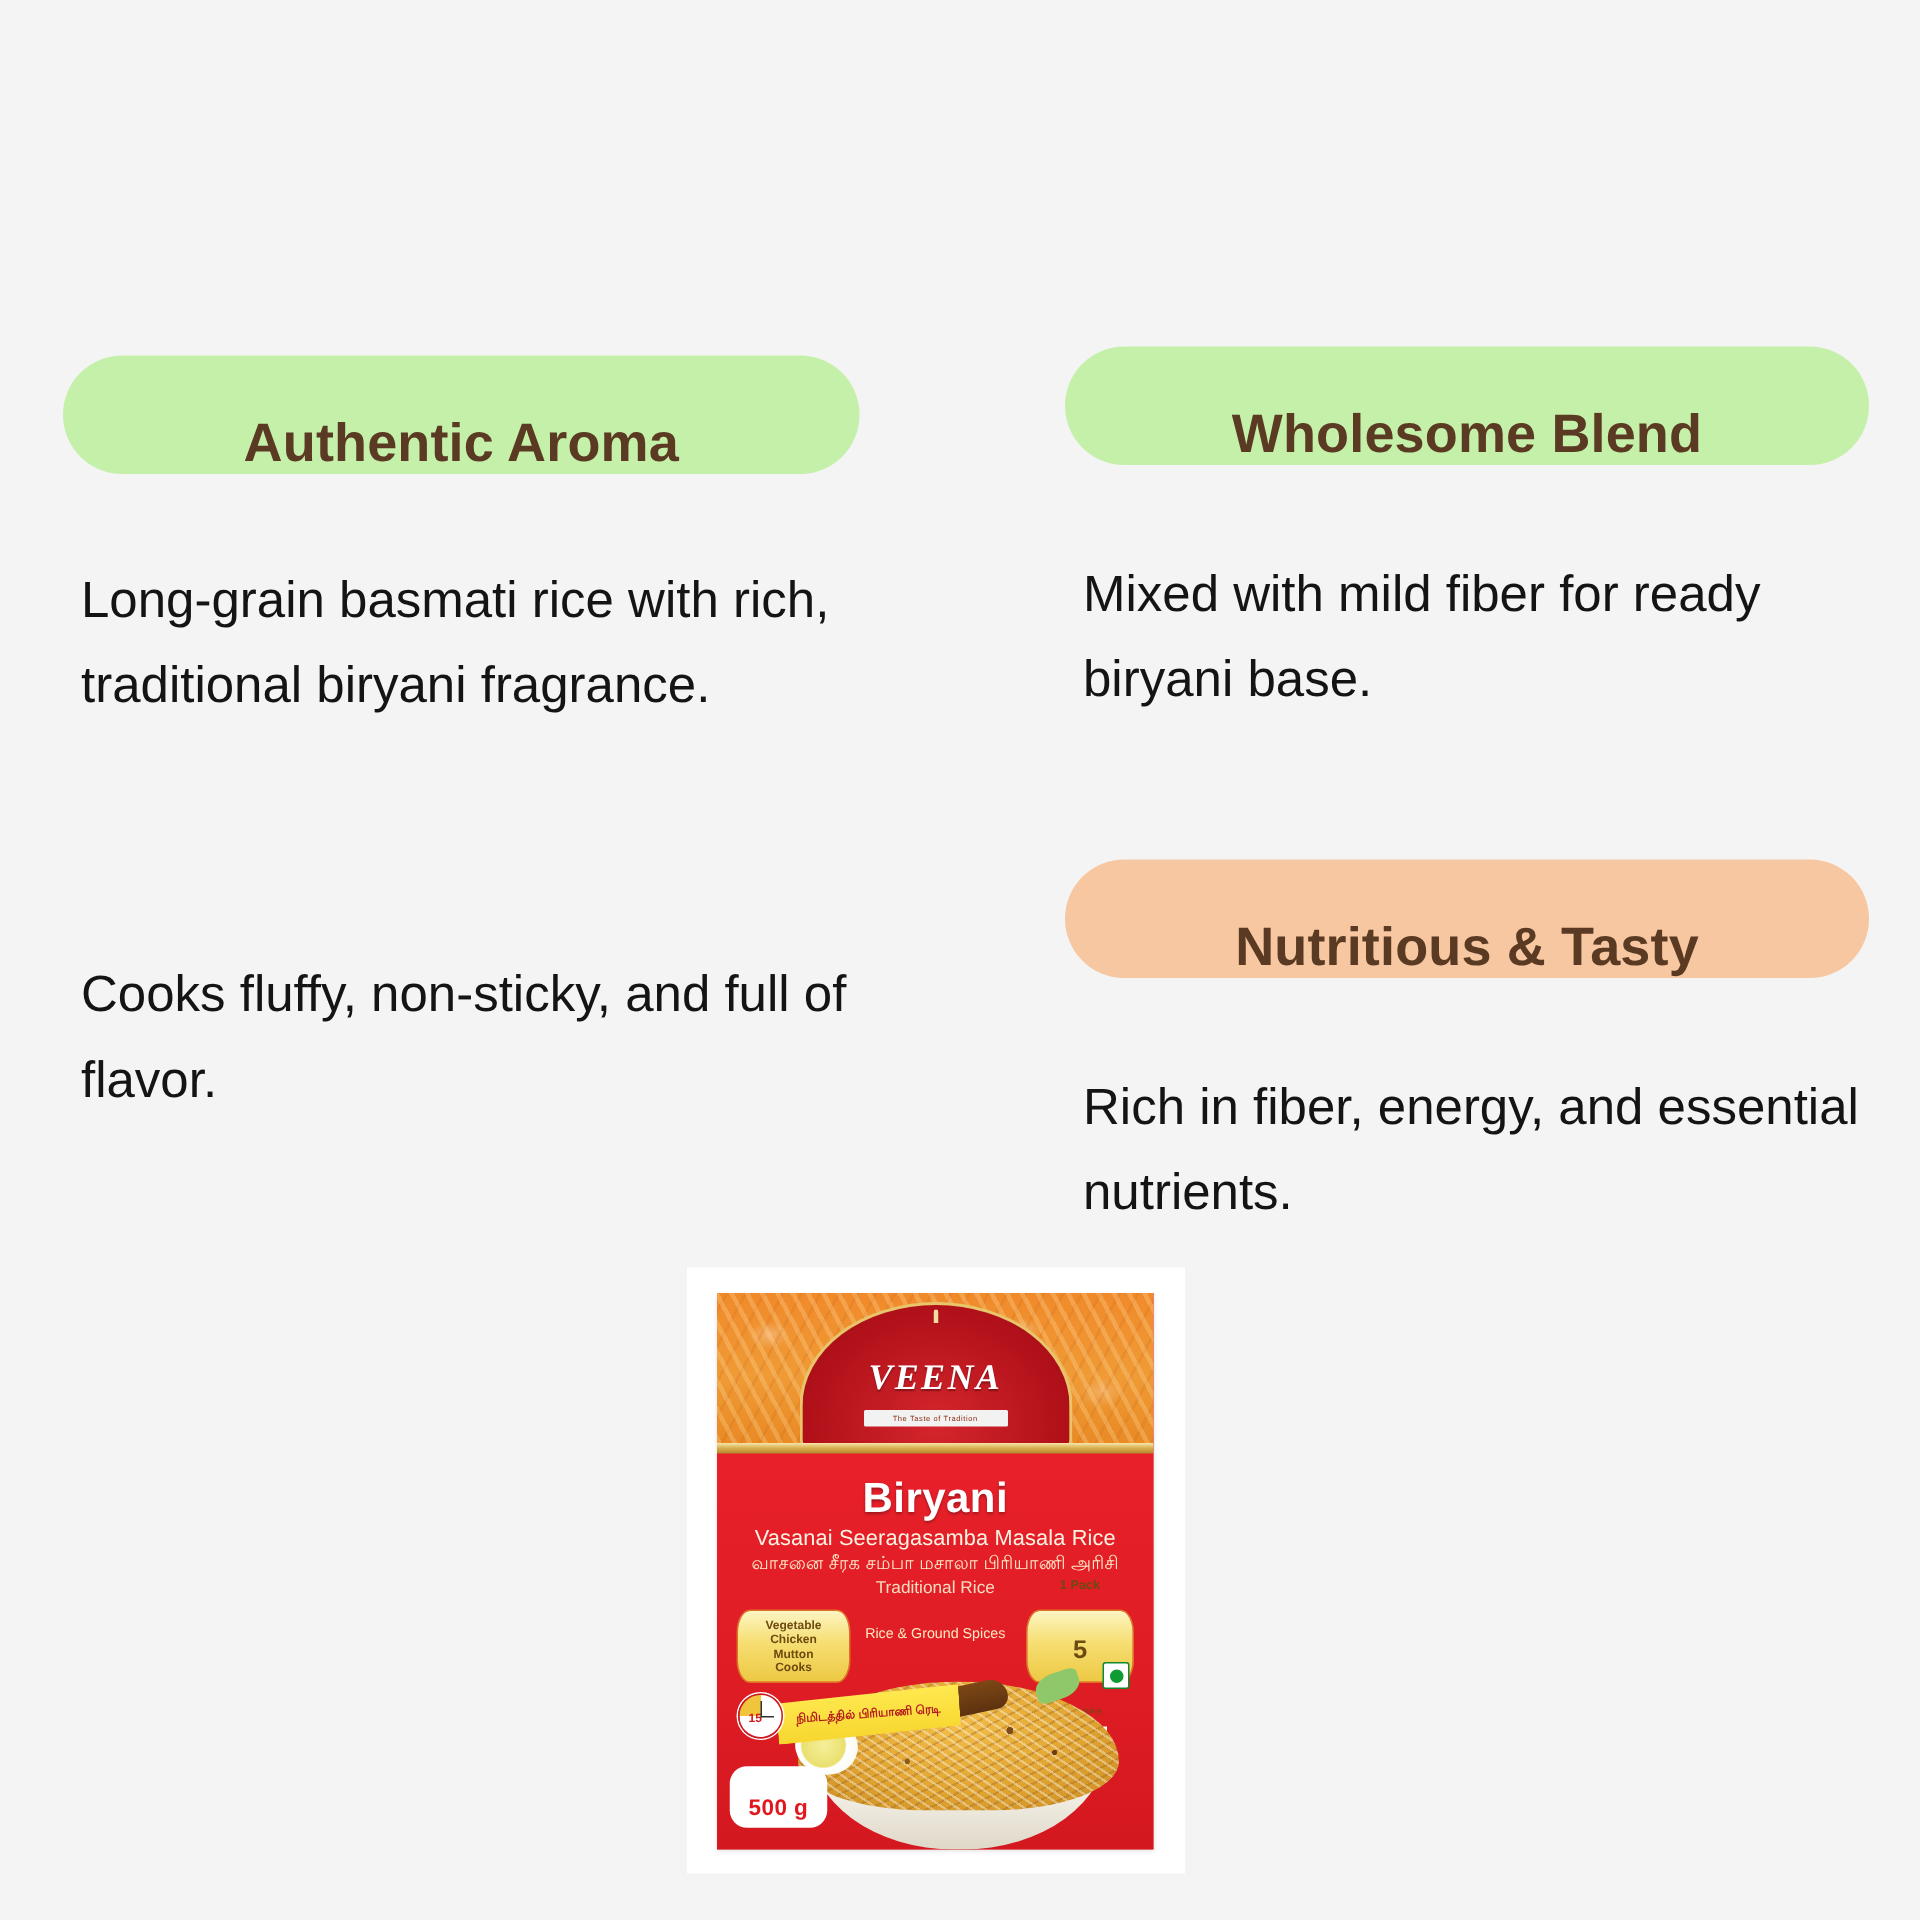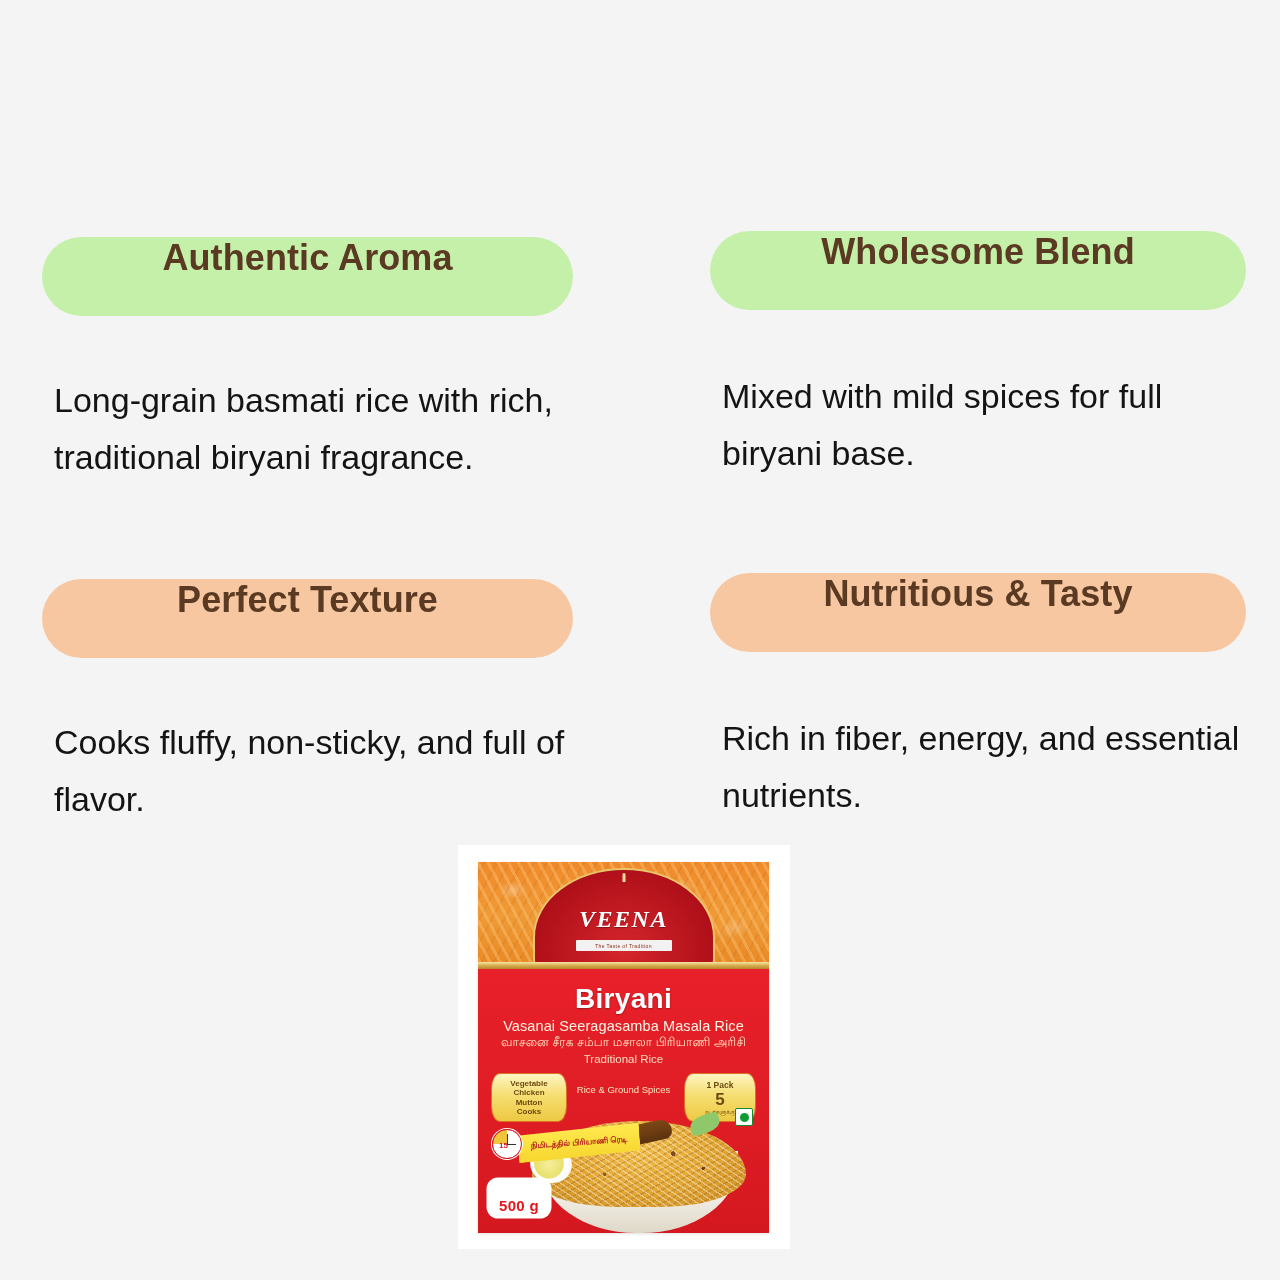--- a/index.html
+++ b/index.html
@@ -43,21 +43,21 @@
   }
 
   
   .feature {
     position: absolute;
   }
   .feature-pill {
     height: 79px;
     border-radius: 40px;
     display: flex;
-    align-items: flex-start;
+    align-items: flex-end;
     justify-content: center;
     text-align: center;
   }
   .feature-pill-label {
     color: #5a3a22;
     font-size: 36px;
     font-weight: bold;
     letter-spacing: 0.1px;
   }
   .pill-green  { background: #c5f0a9; }
@@ -245,21 +245,21 @@
     line-height: 1.18;
     font-size: 8px;
     font-weight: bold;
     display: flex;
     flex-direction: column;
     align-items: center;
     justify-content: center;
     box-shadow: 0 0 0 1px rgba(220,170,40,.6);
   }
   #badge-variants { left: 14px;  top: 0;  width: 74px; height: 47px; }
-  #badge-serves   { right: 14px; top: 0;  width: 70px; height: 47px; }
+  #badge-serves   { right: 14px; top: 0;  width: 70px; height: 47px; gap: 29px; }
 
   .badge-serves-top { font-size: 8.5px; }
   .badge-serves-num {
     font-size: 17px;
     font-weight: bold;
     line-height: 1;
     margin: 1px 0;
   }
   .badge-serves-tamil { font-size: 5.5px; font-weight: normal; }
 
@@ -444,27 +444,24 @@
     <div class="feature-pill pill-green">
       <span class="feature-pill-label">Authentic Aroma</span>
     </div>
     <div class="feature-desc">Long-grain basmati rice with rich, traditional biryani fragrance.</div>
   </div>
 
   <div class="feature" id="feature-1">
     <div class="feature-pill pill-green">
       <span class="feature-pill-label">Wholesome Blend</span>
     </div>
-    <div class="feature-desc">Mixed with mild spices for full biryani base.</div>
+    <div class="feature-desc">Mixed with mild fiber for ready biryani base.</div>
   </div>
 
   <div class="feature" id="feature-2">
-    <div class="feature-pill pill-peach">
-      <span class="feature-pill-label">Perfect Texture</span>
-    </div>
     <div class="feature-desc">Cooks fluffy, non-sticky, and full of flavor.</div>
   </div>
 
   <div class="feature" id="feature-3">
     <div class="feature-pill pill-peach">
       <span class="feature-pill-label">Nutritious &amp; Tasty</span>
     </div>
     <div class="feature-desc">Rich in fiber, energy, and essential nutrients.</div>
   </div>
 

